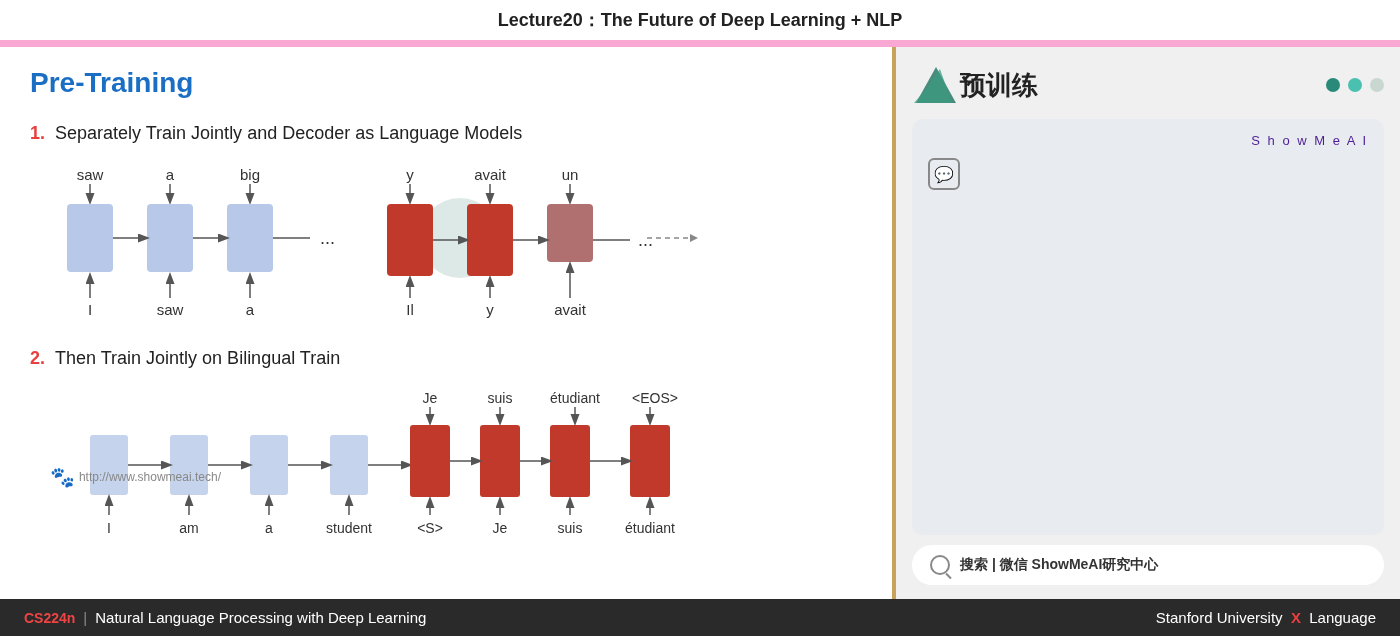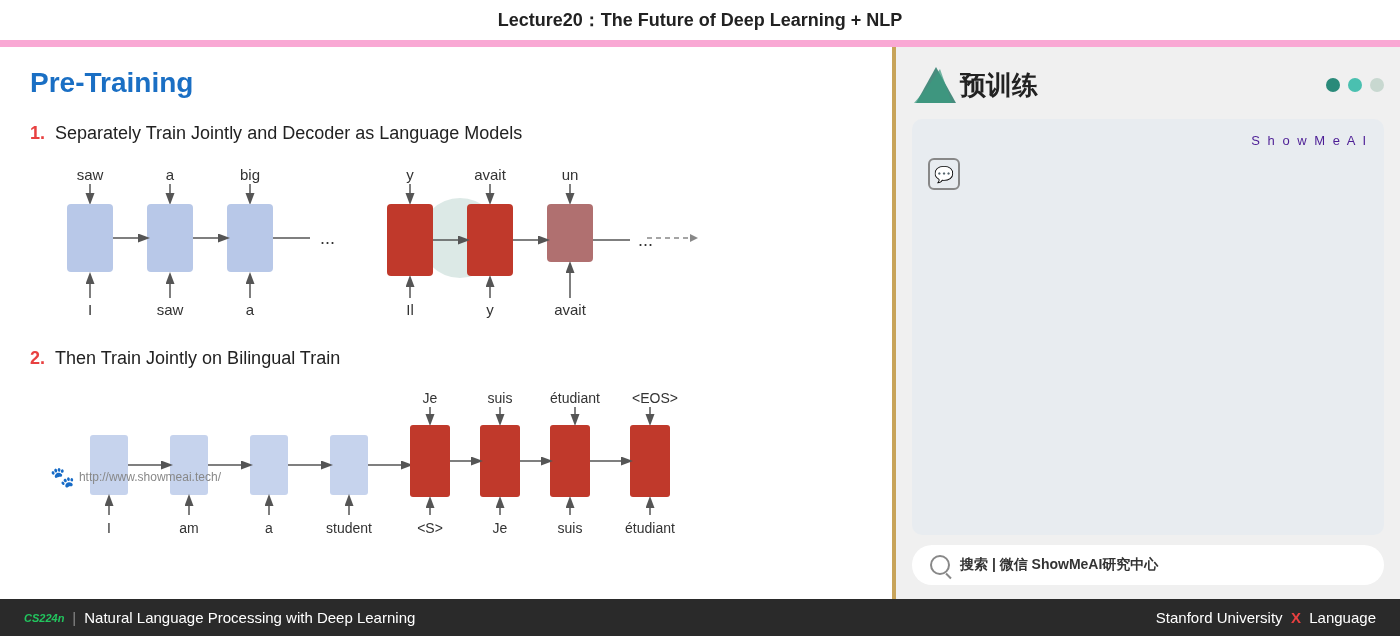--- a/index.html
+++ b/index.html
@@ -207,24 +207,23 @@
       flex-shrink: 0;
     }
 
     .footer-left {
       display: flex;
       align-items: center;
       gap: 0;
     }
 
     .footer-cs {
-      color: #22c55e;
-      font-weight: bold;
-      font-size: 11px;
-      font-style: italic;
+      color: #ef4444;
+      font-weight: bold;
+      font-size: 14px;
     }
 
     .footer-pipe {
       color: #888;
       margin: 0 8px;
     }
 
     .footer-right {
       font-size: 15px;
       color: #fff;

